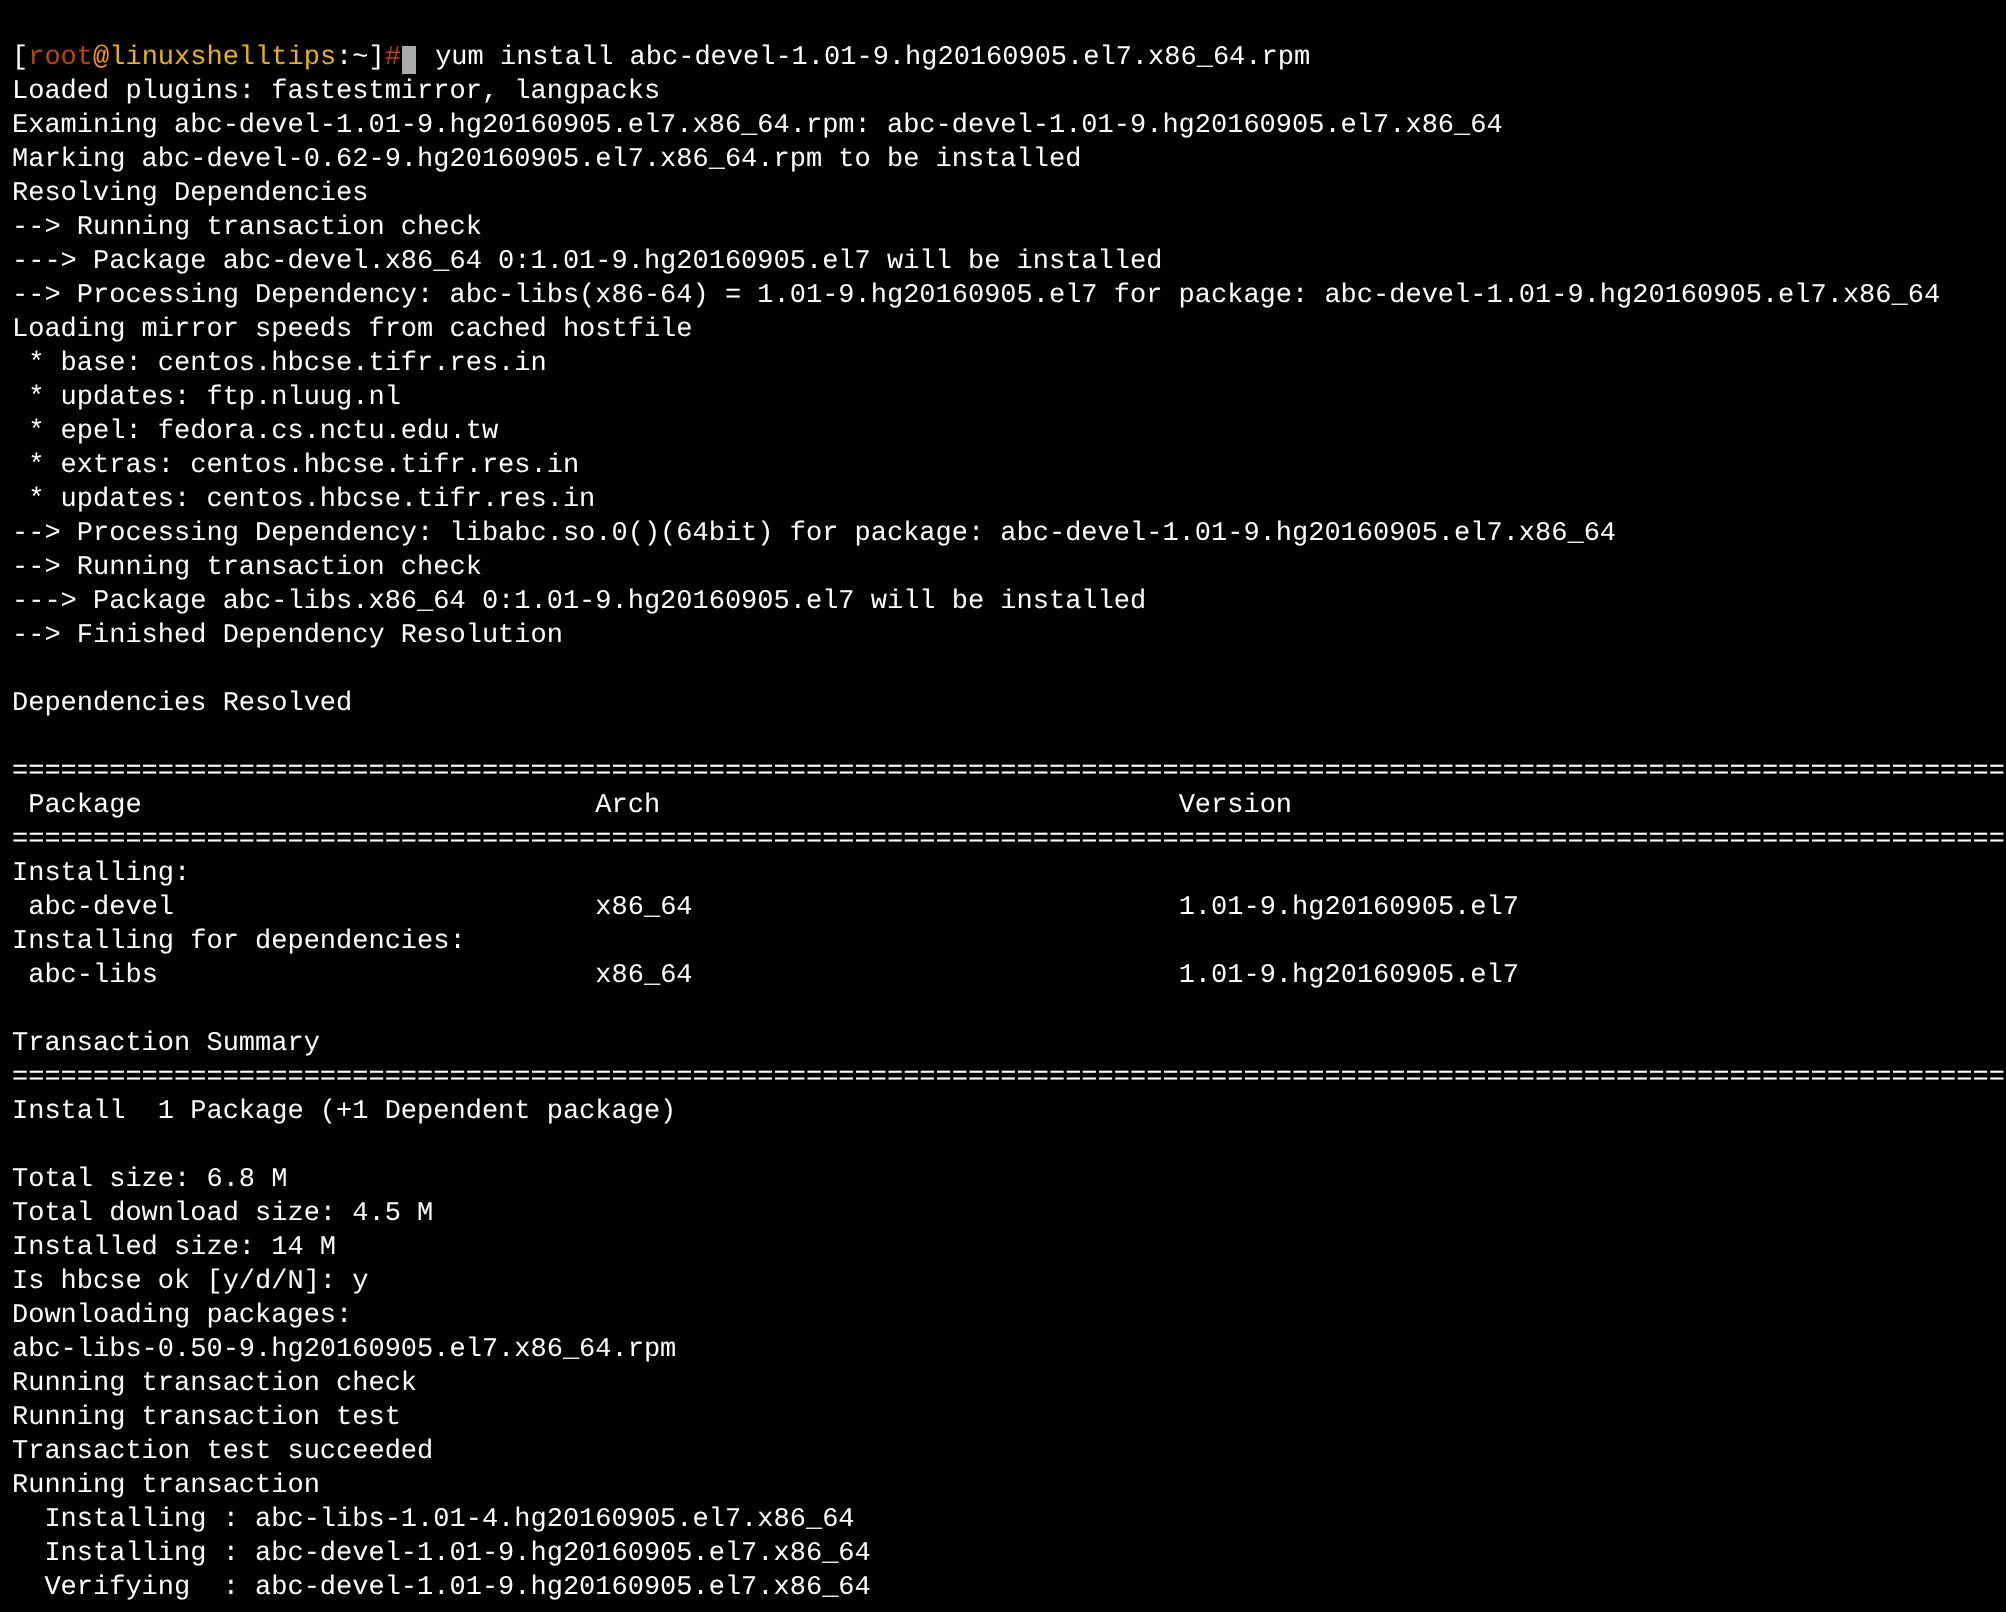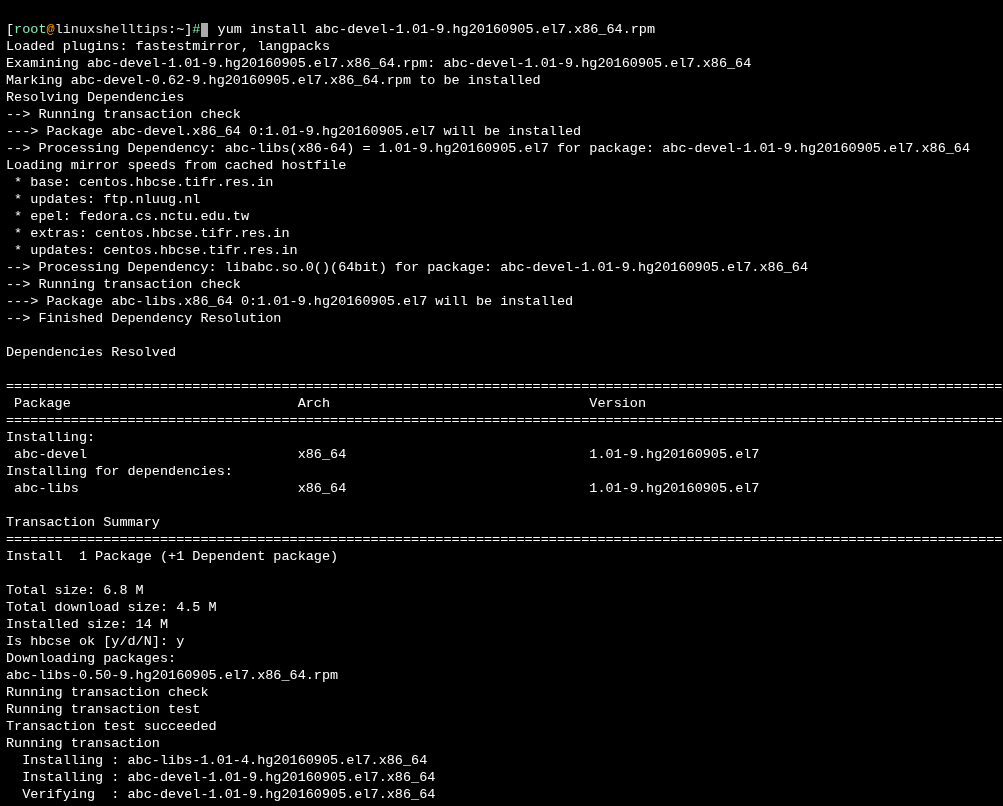--- a/index.html
+++ b/index.html
@@ -7,23 +7,23 @@
     color: #fff;
     font-family: "Consolas", "Monaco", "Courier New", monospace;
     font-size: 13.5px;
     line-height: 17px;
     margin: 0;
     padding: 4px 0 0 6px;
     white-space: pre;
     overflow-x: hidden;
     width: 1003px;
   }
-  .red { color: #86efac; text-align: center; }
+  .red { color: #c2410c; text-align: center; }
   .orange { color: #ff9900; }
-  .pink { color: #e5e5e5; }
+  .pink { color: #eab308; }
   .bold { font-weight: normal; }
   .cursor {
     display: inline-block;
     width: 7px;
     height: 14px;
     background: #aaa;
     vertical-align: text-bottom;
     margin-left: 1px;
     margin-right: 1px;
   }

